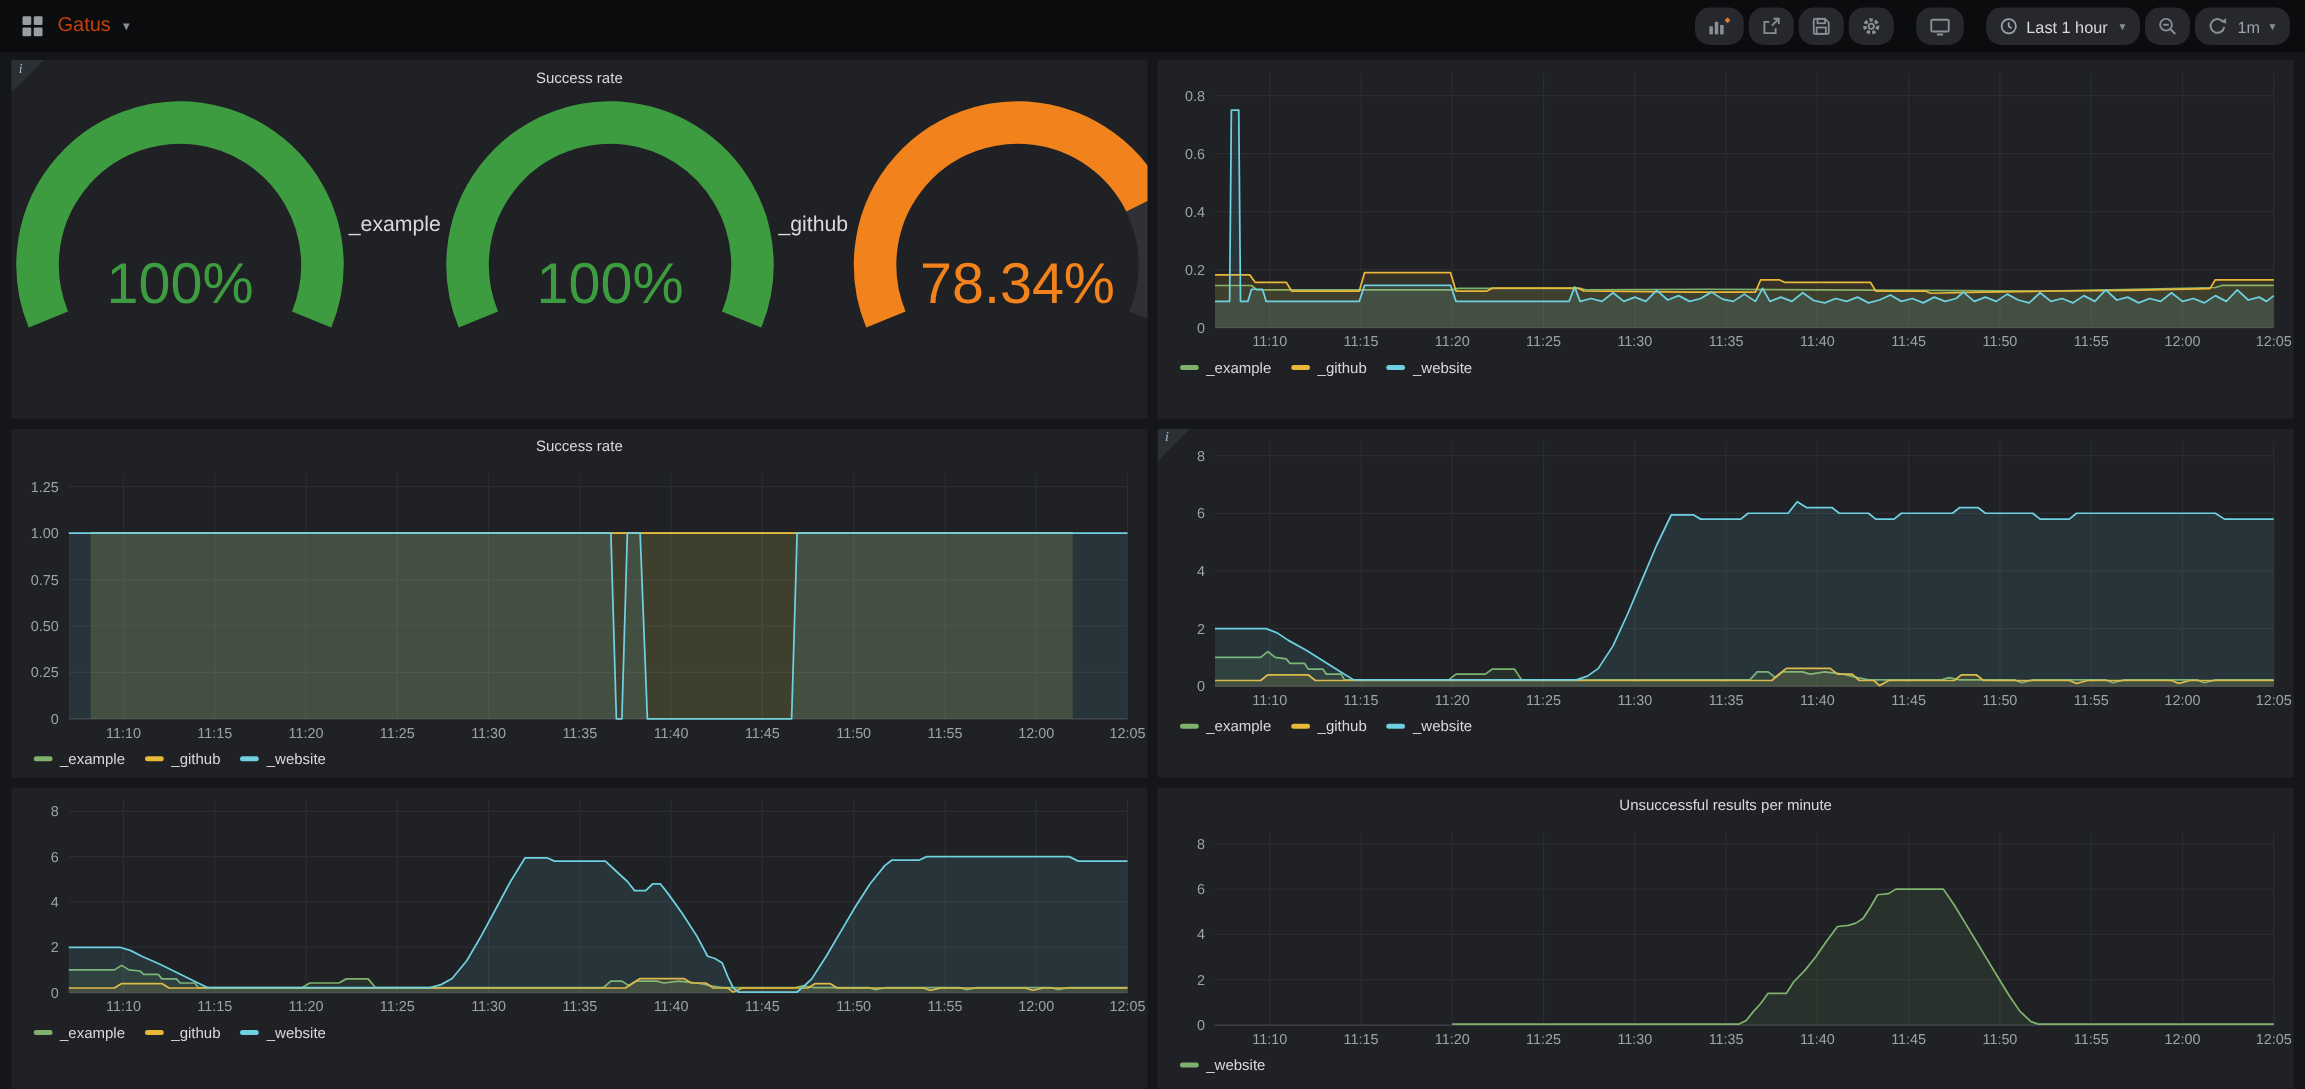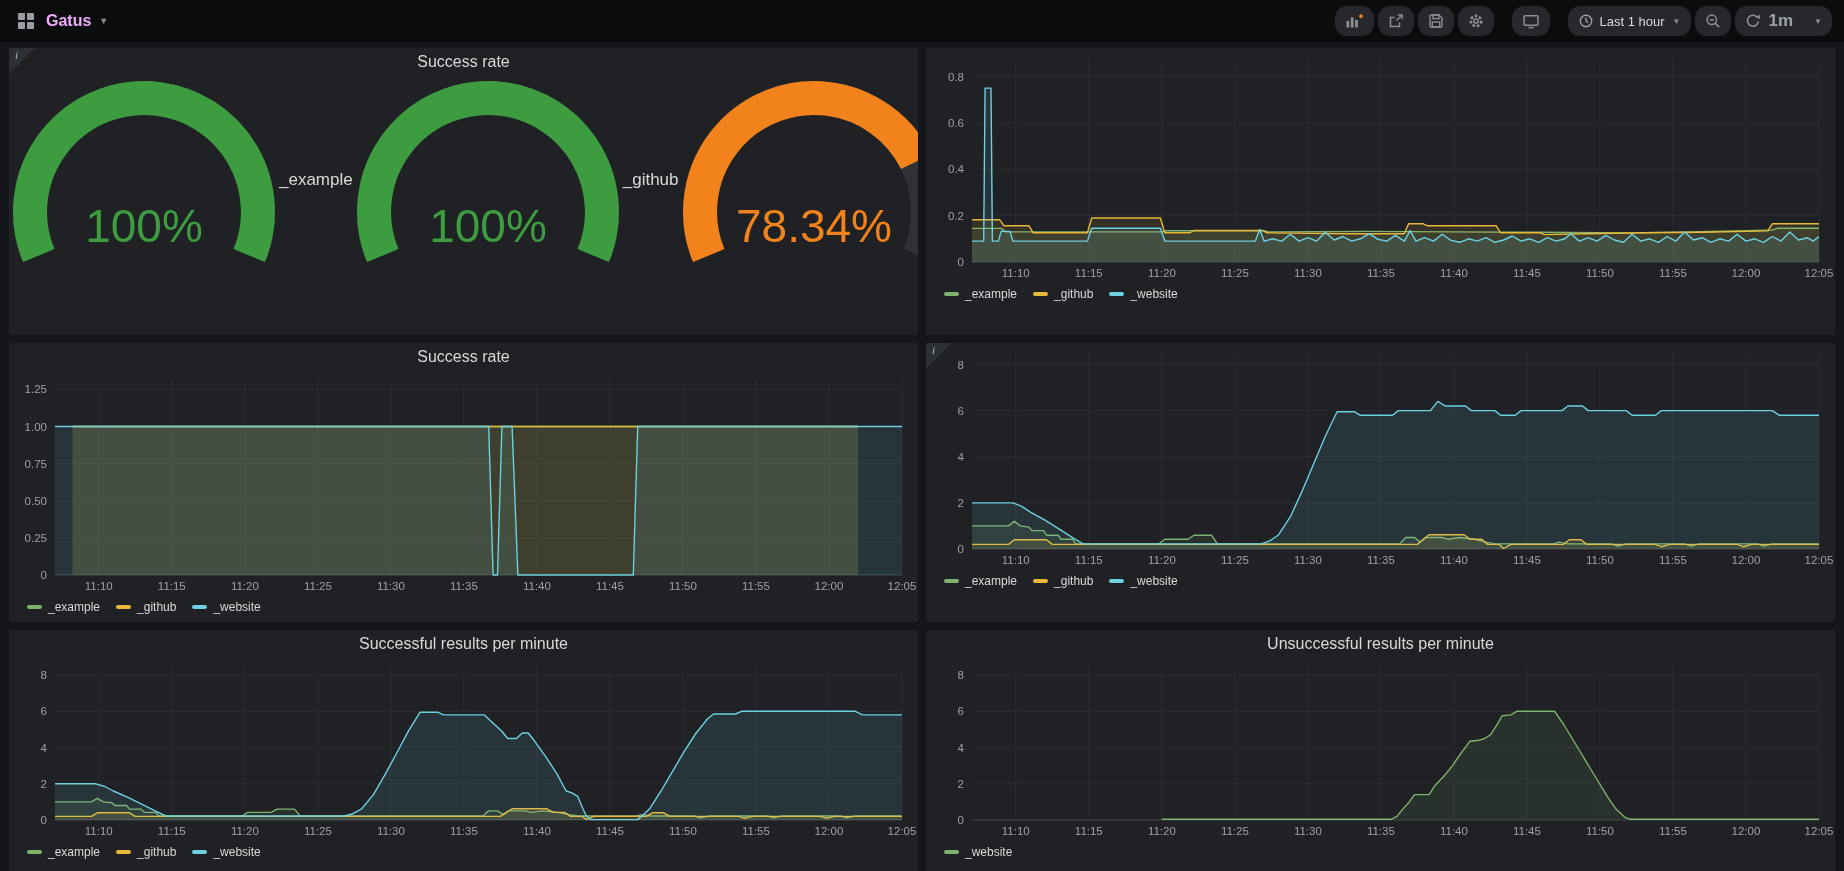--- a/index.html
+++ b/index.html
@@ -3,34 +3,34 @@
 <meta charset="utf-8">
 <style>
   html,body{margin:0;padding:0;background:#141619;overflow:hidden}
   body{width:1844px;height:871px;font-family:"Liberation Sans",sans-serif;color:#d8d9da;-webkit-font-smoothing:antialiased}
 
   
   .navbar{height:42px;background:#0b0c0e;display:flex;align-items:center;justify-content:space-between;padding:0 12px}
   .nav-left{display:flex;align-items:center}
   .apps-icon{display:grid;grid-template-columns:7px 7px;grid-gap:2px;margin:0 12px 0 6px;cursor:pointer}
   .apps-icon i{width:7px;height:7px;background:#9a9da2;border-radius:1px}
-  .brand{font-size:16px;color:#f0abfc;font-weight:700;cursor:pointer}
+  .brand{font-size:16px;color:#c2410c;font-weight:400;cursor:pointer}
   .brand-caret{color:#8b8e94;font-size:9px;margin-left:8px;cursor:pointer}
   .nav-right{display:flex;align-items:center}
   .nav-btn{height:30px;background:#26282d;border:none;border-radius:12px;display:flex;align-items:center;justify-content:center;padding:0 10px;margin-left:4px;color:#9da1a8;cursor:pointer;font-family:inherit}
   .nav-btn svg{display:block}
   .nav-btn .lbl{font-size:13px;color:#d8d9da;margin:0 6px 0 6px}
   .nav-btn .caret{font-size:8px;color:#8b8e94;margin-left:2px}
   .sp16{margin-left:18px}
-  .refresh-lbl{font-size:17px;font-weight:700;margin:0 19px 0 8px}
+  .refresh-lbl{font-size:13px;font-weight:400;margin:0 4px 0 8px}
 
   
   .grid{display:grid;grid-template-columns:1fr 1fr;grid-template-rows:287px 279px 258px;gap:8px;padding:6px 9px}
   .panel{background:#1f2124;position:relative;display:flex;flex-direction:column;overflow:hidden;border-radius:1px}
-  .panel-title{height:26px;line-height:28px;text-align:center;font-size:16px;font-weight:500;color:#d8d9da;cursor:pointer;flex:none}
+  .panel-title{height:26px;line-height:28px;text-align:center;font-size:12px;font-weight:500;color:#d8d9da;cursor:pointer;flex:none}
   .corner-info{position:absolute;top:0;left:0;width:0;height:0;border-top:26px solid #2c2f34;border-right:26px solid transparent;z-index:3}
   .corner-info span{position:absolute;top:-25px;left:6px;font-size:11px;font-style:italic;font-family:"Liberation Serif",serif;color:#9fc1d6}
   .chart{width:100%;position:relative}
   .chart svg{display:block}
   .ch1{height:235px}.ch2{height:227px}.ch3{height:185px}
   .legend{height:22px;display:flex;align-items:center;padding-left:18px;flex:none}
   .leg-item{display:flex;align-items:center;margin-right:16px;cursor:pointer}
   .leg-item .dash{width:15px;height:4px;border-radius:2px;margin-right:6px}
   .leg-item .lname{font-size:12px;color:#d8d9da}
 
@@ -332,21 +332,20 @@
           <span class="lname">_github</span>
         </span>
         <span class="leg-item">
           <i class="dash" style="background: rgb(110, 208, 224);"></i>
           <span class="lname">_website</span>
         </span>
       </div>
   </section>
 
   <section class="panel">
-    <div class="panel-title">Successful results per minute</div>
     <div class="chart ch3">
         <svg width="909" height="185">
           <line x1="89.8103448275862" x2="89.8103448275862" y1="10" y2="164" stroke="#2b2d32" stroke-width="1"></line>
           <text x="89.8103448275862" y="179" text-anchor="middle" fill="#9da1a8" font-size="11.5">11:10</text>
           <line x1="162.82758620689657" x2="162.82758620689657" y1="10" y2="164" stroke="#2b2d32" stroke-width="1"></line>
           <text x="162.82758620689657" y="179" text-anchor="middle" fill="#9da1a8" font-size="11.5">11:15</text>
           <line x1="235.8448275862069" x2="235.8448275862069" y1="10" y2="164" stroke="#2b2d32" stroke-width="1"></line>
           <text x="235.8448275862069" y="179" text-anchor="middle" fill="#9da1a8" font-size="11.5">11:20</text>
           <line x1="308.86206896551727" x2="308.86206896551727" y1="10" y2="164" stroke="#2b2d32" stroke-width="1"></line>
           <text x="308.86206896551727" y="179" text-anchor="middle" fill="#9da1a8" font-size="11.5">11:25</text>

